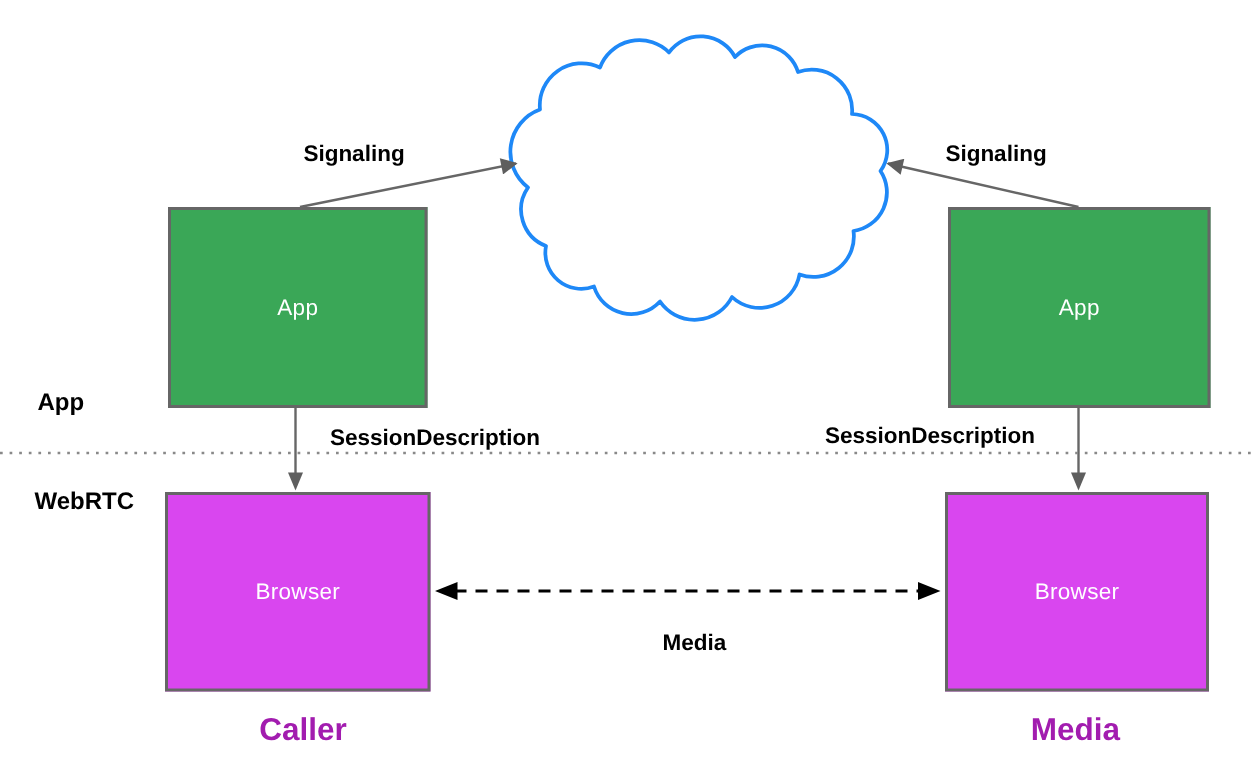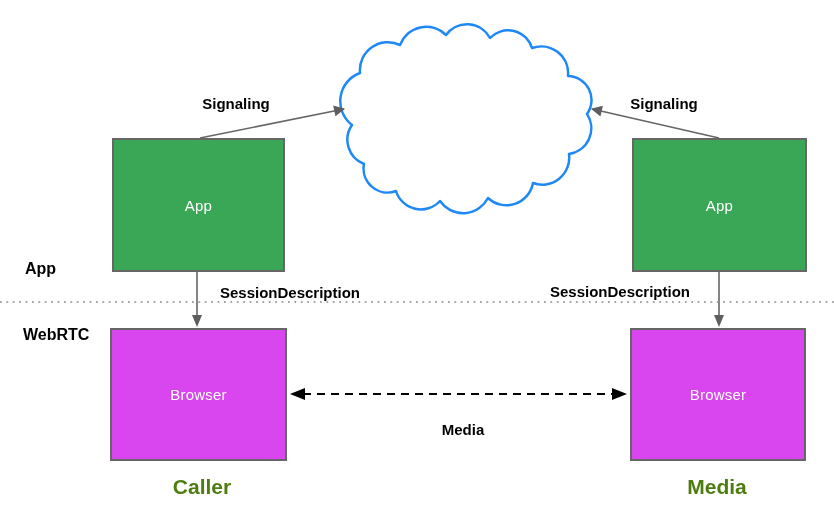--- a/index.html
+++ b/index.html
@@ -59,21 +59,21 @@
     color: #000000;
     white-space: nowrap;
   }
   .lane-app    { left: 25px; top: 260px; }
   .lane-webrtc { left: 23px; top: 326px; }
   .caption {
     position: absolute;
     transform: translate(-50%, -50%);
     font-weight: bold;
     font-size: 21px;
-    color: #4d7c0f;
+    color: #a21caf;
     white-space: nowrap;
   }
   .caption-caller { left: 202px; top: 487px; }
   .caption-callee { left: 717px; top: 487px; }
 </style>
 </head>
 <body>
 
 <div class="canvas">
 

